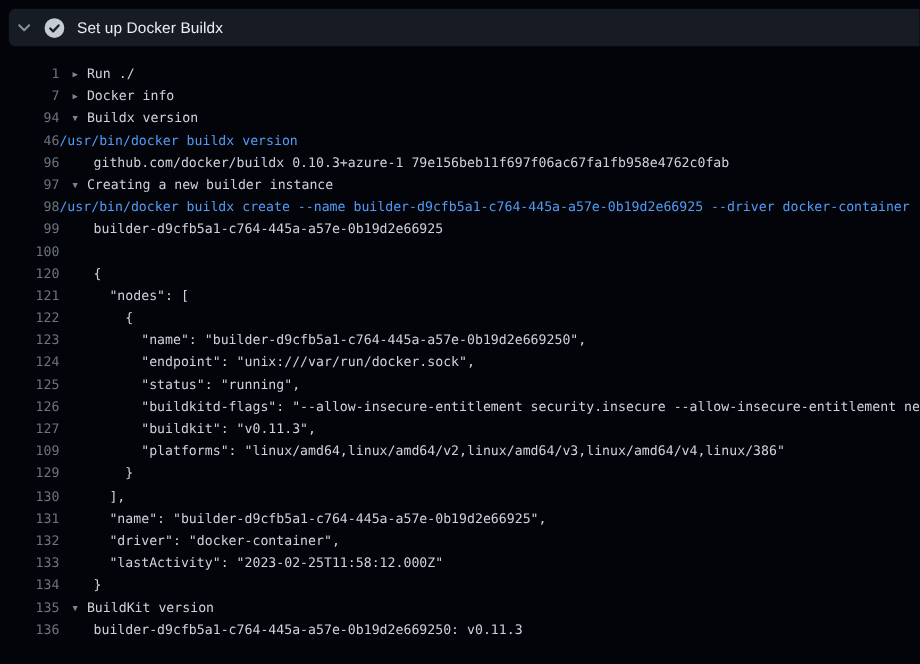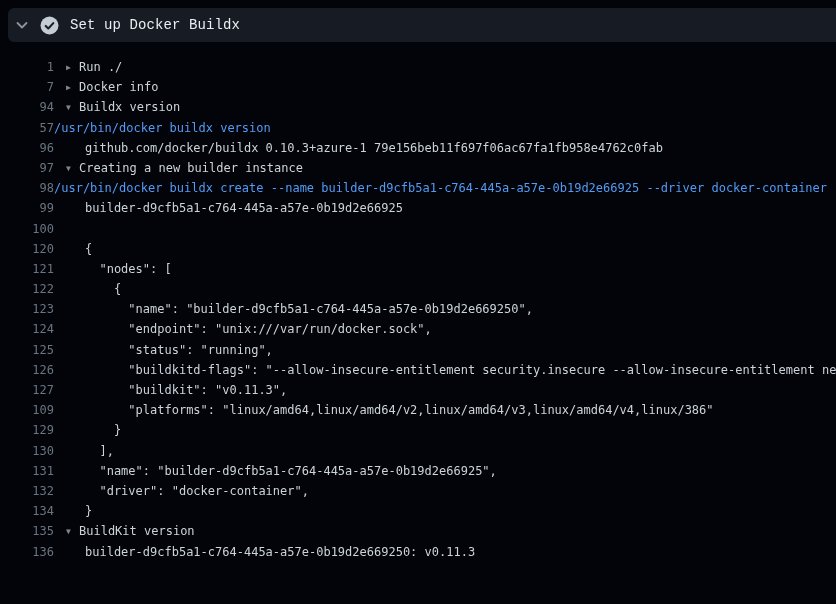--- a/index.html
+++ b/index.html
@@ -16,21 +16,21 @@
   }
   .step-header{
     position:absolute;top:8px;left:8px;right:-8px;height:34px;
     background:var(--header_bg);border-radius:6px;
     display:flex;align-items:center;padding-left:6px;cursor:pointer;
   }
   .chev{width:16px;height:16px;color:var(--chevron);flex:none;display:block}
   .check-wrap{margin-left:10px;flex:none;display:block}
   .step-title{
     margin-left:11px;color:var(--title);
-    font-family:Liberation Mono, monospace;
+    font-family:Liberation Sans, sans-serif;
     font-size:14px;font-weight:400;letter-spacing:.1px;
   }
   .log{position:absolute;top:57px;left:0;right:0;bottom:0;overflow:hidden}
   .row{display:flex;height:20.2px;line-height:20.2px;font-size:12px;white-space:pre}
   .num{width:54px;flex:none;text-align:right;color:var(--line_number);cursor:pointer}
   .gbody{margin-left:12px;color:var(--text);cursor:pointer}
   .arrow{display:inline-block;width:13px;font-size:8px;color:var(--arrow);vertical-align:1px}
   .out{margin-left:31px;color:var(--text)}
   .cmd{color:var(--command)}
 </style>
@@ -47,37 +47,38 @@
       <circle cx="9.5" cy="9.5" r="9" fill="var(--check_circle)"></circle>
       <path d="M5.7 9.9 L8.3 12.5 L13.3 7.1" stroke="var(--check_mark)" stroke-width="2.1" fill="none" stroke-linecap="round" stroke-linejoin="round"></path>
     </svg>
     <span class="step-title">Set up Docker Buildx</span>
   </div>
 
   <div class="log">
       <div class="row"><span class="num">1</span><span class="gbody"><span class="arrow">▶</span><span>Run ./</span></span></div>
       <div class="row"><span class="num">7</span><span class="gbody"><span class="arrow">▶</span><span>Docker info</span></span></div>
       <div class="row"><span class="num">94</span><span class="gbody"><span class="arrow">▼</span><span>Buildx version</span></span></div>
-      <div class="row"><span class="num">57</span><span class="cmd">/usr/bin/docker buildx version</span></div>
+      <div class="row"><span class="num">46</span><span class="cmd">/usr/bin/docker buildx version</span></div>
       <div class="row"><span class="num">96</span><span class="out">github.com/docker/buildx 0.10.3+azure-1 79e156beb11f697f06ac67fa1fb958e4762c0fab</span></div>
       <div class="row"><span class="num">97</span><span class="gbody"><span class="arrow">▼</span><span>Creating a new builder instance</span></span></div>
       <div class="row"><span class="num">98</span><span class="cmd">/usr/bin/docker buildx create --name builder-d9cfb5a1-c764-445a-a57e-0b19d2e66925 --driver docker-container</span></div>
       <div class="row"><span class="num">99</span><span class="out">builder-d9cfb5a1-c764-445a-a57e-0b19d2e66925</span></div>
       <div class="row"><span class="num">100</span></div>
       <div class="row"><span class="num">120</span><span class="out">{</span></div>
       <div class="row"><span class="num">121</span><span class="out">  "nodes": [</span></div>
       <div class="row"><span class="num">122</span><span class="out">    {</span></div>
       <div class="row"><span class="num">123</span><span class="out">      "name": "builder-d9cfb5a1-c764-445a-a57e-0b19d2e669250",</span></div>
       <div class="row"><span class="num">124</span><span class="out">      "endpoint": "unix:///var/run/docker.sock",</span></div>
       <div class="row"><span class="num">125</span><span class="out">      "status": "running",</span></div>
       <div class="row"><span class="num">126</span><span class="out">      "buildkitd-flags": "--allow-insecure-entitlement security.insecure --allow-insecure-entitlement network</span></div>
       <div class="row"><span class="num">127</span><span class="out">      "buildkit": "v0.11.3",</span></div>
       <div class="row"><span class="num">109</span><span class="out">      "platforms": "linux/amd64,linux/amd64/v2,linux/amd64/v3,linux/amd64/v4,linux/386"</span></div>
       <div class="row"><span class="num">129</span><span class="out">    }</span></div>
       <div class="row"><span class="num">130</span><span class="out">  ],</span></div>
       <div class="row"><span class="num">131</span><span class="out">  "name": "builder-d9cfb5a1-c764-445a-a57e-0b19d2e66925",</span></div>
       <div class="row"><span class="num">132</span><span class="out">  "driver": "docker-container",</span></div>
+      <div class="row"><span class="num">133</span><span class="out">  "lastActivity": "2023-02-25T11:58:12.000Z"</span></div>
       <div class="row"><span class="num">134</span><span class="out">}</span></div>
       <div class="row"><span class="num">135</span><span class="gbody"><span class="arrow">▼</span><span>BuildKit version</span></span></div>
       <div class="row"><span class="num">136</span><span class="out">builder-d9cfb5a1-c764-445a-a57e-0b19d2e669250: v0.11.3</span></div>
     </div>
 
 </div>
 
 </body></html>

